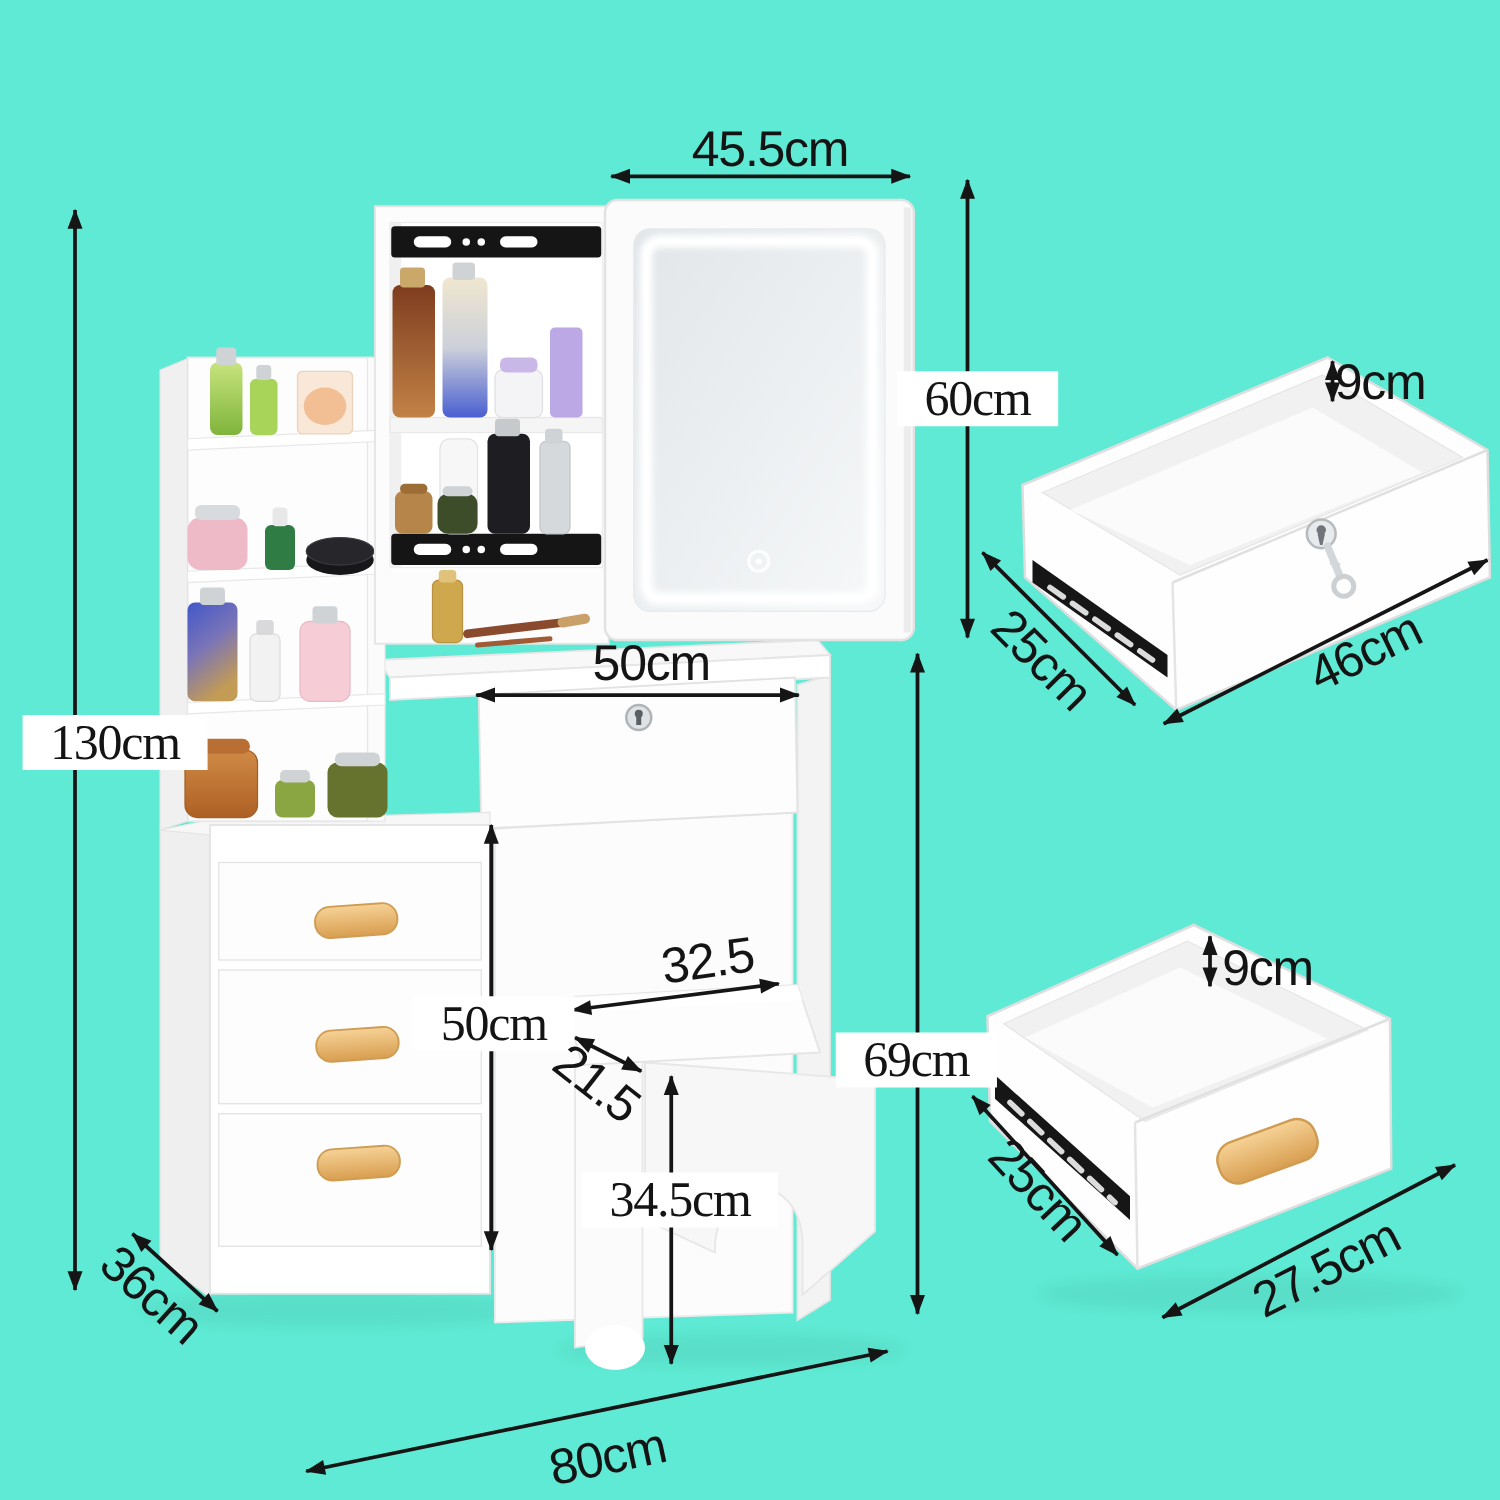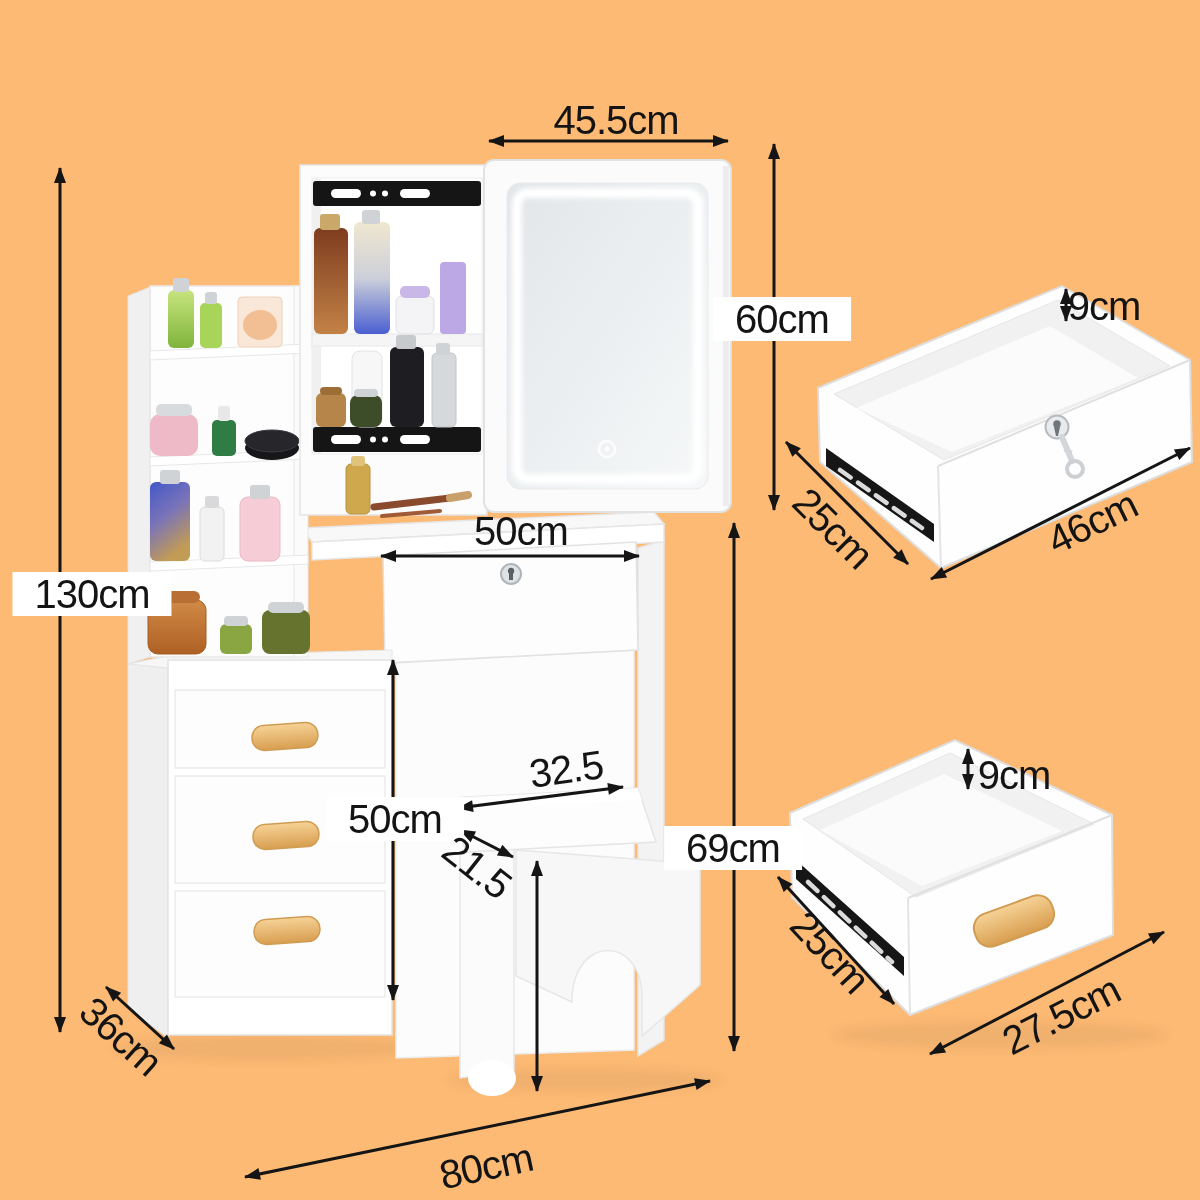--- a/index.html
+++ b/index.html
@@ -1,21 +1,21 @@
 <!DOCTYPE html>
 <html><head>
 <meta charset="utf-8">
 <style>
   html,body{margin:0;padding:0;background:#fff;}
-  .stage{position:relative;width:1200px;height:1200px;background:#fdba74;overflow:hidden;
+  .stage{position:relative;width:1200px;height:1200px;background:#5eead4;overflow:hidden;
          font-family:"Liberation Sans",sans-serif;}
   .stage svg{position:absolute;left:0;top:0;}
   .dim{position:absolute;font-size:40px;line-height:1;color:#141414;white-space:nowrap;
        letter-spacing:-1px;z-index:5;}
-  .dim.bg{background:#fff;padding:2px 22px;}
+  .dim.bg{background:#fff;padding:2px 22px;font-family:Liberation Serif, serif;}
 </style>
 </head>
 <body>
 
 <div class="stage">
 
 <svg width="1200" height="1200" viewBox="0 0 1200 1200">
   <defs>
     <marker id="ah" markerUnits="userSpaceOnUse" markerWidth="20" markerHeight="16" refX="16" refY="7" orient="auto-start-reverse">
       <path d="M1,1 L17,7 L1,13 Z" fill="#151515"></path>
@@ -266,20 +266,21 @@
 </svg>
 
 <div class="dim" style="left:616px;top:120px;transform:translate(-50%,-50%);">45.5cm</div>
 <div class="dim bg" style="left:782px;top:319px;transform:translate(-50%,-50%);">60cm</div>
 <div class="dim bg" style="left:64px;top:594px;transform:translate(-50%,-50%);margin-left:28px;">130cm</div>
 <div class="dim" style="left:521px;top:531px;transform:translate(-50%,-50%);">50cm</div>
 <div class="dim bg" style="left:395px;top:819px;transform:translate(-50%,-50%);">50cm</div>
 <div class="dim" style="left:566px;top:769px;transform:translate(-50%,-50%) rotate(-8deg);">32.5</div>
 <div class="dim" style="left:477px;top:867px;transform:translate(-50%,-50%) rotate(38deg);">21.5</div>
 <div class="dim bg" style="left:733px;top:828px;transform:translate(-50%,-50%);margin-top:20px;">69cm</div>
+<div class="dim bg" style="left:544px;top:960px;transform:translate(-50%,-50%);">34.5cm</div>
 <div class="dim" style="left:121px;top:1036px;transform:translate(-50%,-50%) rotate(42deg);">36cm</div>
 <div class="dim" style="left:486px;top:1166px;transform:translate(-50%,-50%) rotate(-12deg);">80cm</div>
 <div class="dim" style="left:1104px;top:306px;transform:translate(-50%,-50%);">9cm</div>
 <div class="dim" style="left:833px;top:528px;transform:translate(-50%,-50%) rotate(45deg);">25cm</div>
 <div class="dim" style="left:1092px;top:522px;transform:translate(-50%,-50%) rotate(-26deg);">46cm</div>
 <div class="dim" style="left:1014px;top:775px;transform:translate(-50%,-50%);">9cm</div>
 <div class="dim" style="left:830px;top:952px;transform:translate(-50%,-50%) rotate(47deg);">25cm</div>
 <div class="dim" style="left:1061px;top:1015px;transform:translate(-50%,-50%) rotate(-27deg);">27.5cm</div>
 
 </div>

